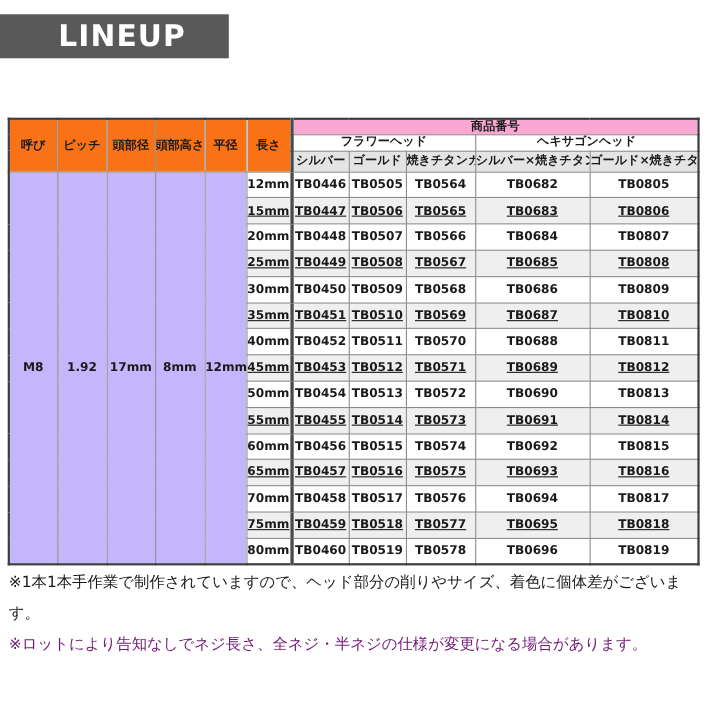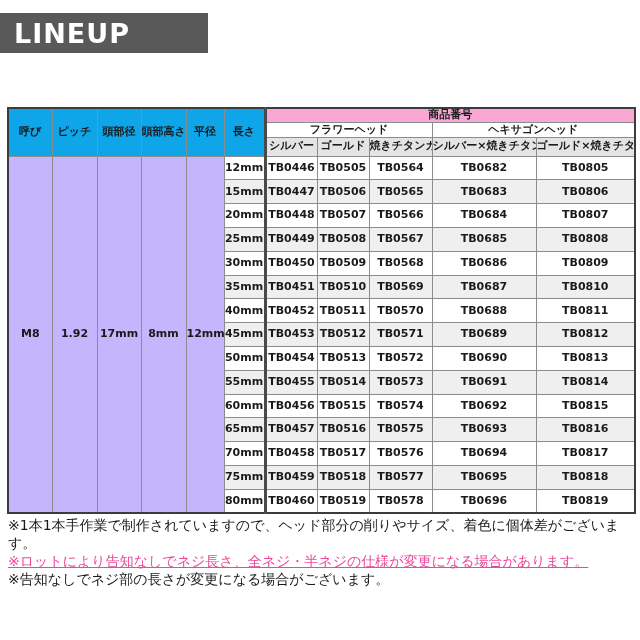--- a/index.html
+++ b/index.html
@@ -12,20 +12,21 @@
   }
 
   
   .banner {
     position: absolute;
     left: 0; top: 13px;
     width: 208px; height: 40px;
     background: #595959;
     display: flex;
     align-items: center;
+    justify-content: center;
   }
   .banner-text {
     color: #ffffff;
     font-size: 27px;
     font-weight: bold;
     letter-spacing: 1px;
     padding-left: 14px;
   }
 
   
@@ -50,42 +51,42 @@
     line-height: 1.15;
     padding: 0;
     overflow: hidden;
     white-space: nowrap;
   }
   thead tr.hrow-1 { height: 14px; }
   thead tr.hrow-2 { height: 15px; }
   thead tr.hrow-3 { height: 19px; margin-top: 40px; }
   tbody tr { height: 23.8px; }
 
-  th.spec-th { background: #0ea5e9; }
+  th.spec-th { background: #f97316; }
   th.product-number-th { background: #f9a8d4; }
-  th.group-th { background: #ffffff; font-family: Liberation Serif, serif; }
+  th.group-th { background: #ffffff; }
   th.colname-th { background: #e4e4e4; font-size: 10.5px; }
   td { background: #ffffff; }
-  tbody tr.alt td { background: #efefef; }
+  tbody tr.alt td { background: #efefef; text-decoration: underline; }
   td.spec-cell { background: #c4b5fd; }
 
   
   .sep-right { border-right: 3px solid #4a4a4a !important; margin-top: 23px; }
 
   
   .notes {
     position: absolute;
     left: 8px; top: 516px;
     width: 630px;
     font-size: 14px;
-    line-height: 18px;
+    line-height: 28px;
     font-weight: normal;
   }
   .note { color: #1a1a1a; }
-  .note.red { color: #ec4899; text-decoration: underline; }
+  .note.red { color: #701a75; }
   .note.indent { padding-left: 15px; }
 </style>
 </head>
 <body>
 
 <div class="banner">
   <span class="banner-text">LINEUP</span>
 </div>
 
 <div class="lineup-table-wrap">
@@ -251,14 +252,13 @@
           <td>TB0696</td>
           <td>TB0819</td>
         </tr>
       </tbody>
   </table>
 </div>
 
 <div class="notes">
   <div class="note">※1本1本手作業で制作されていますので、ヘッド部分の削りやサイズ、着色に個体差がございます。</div>
   <div class="note red">※ロットにより告知なしでネジ長さ、全ネジ・半ネジの仕様が変更になる場合があります。</div>
-  <div class="note">※告知なしでネジ部の長さが変更になる場合がございます。</div>
 </div>
 
 </body></html>

